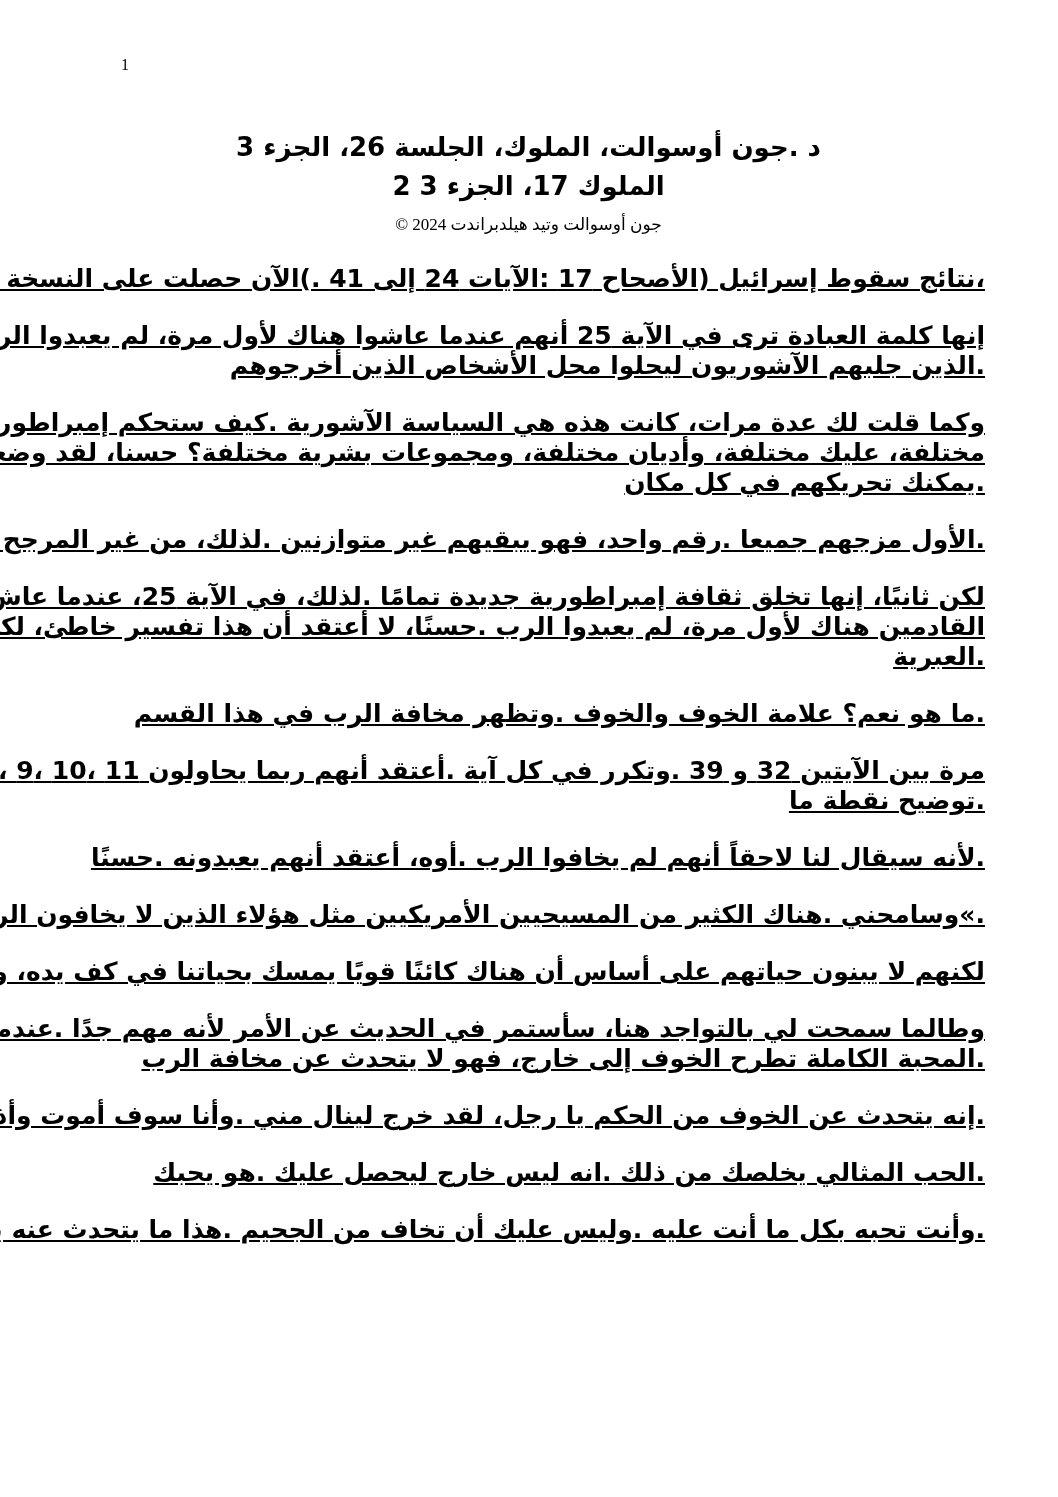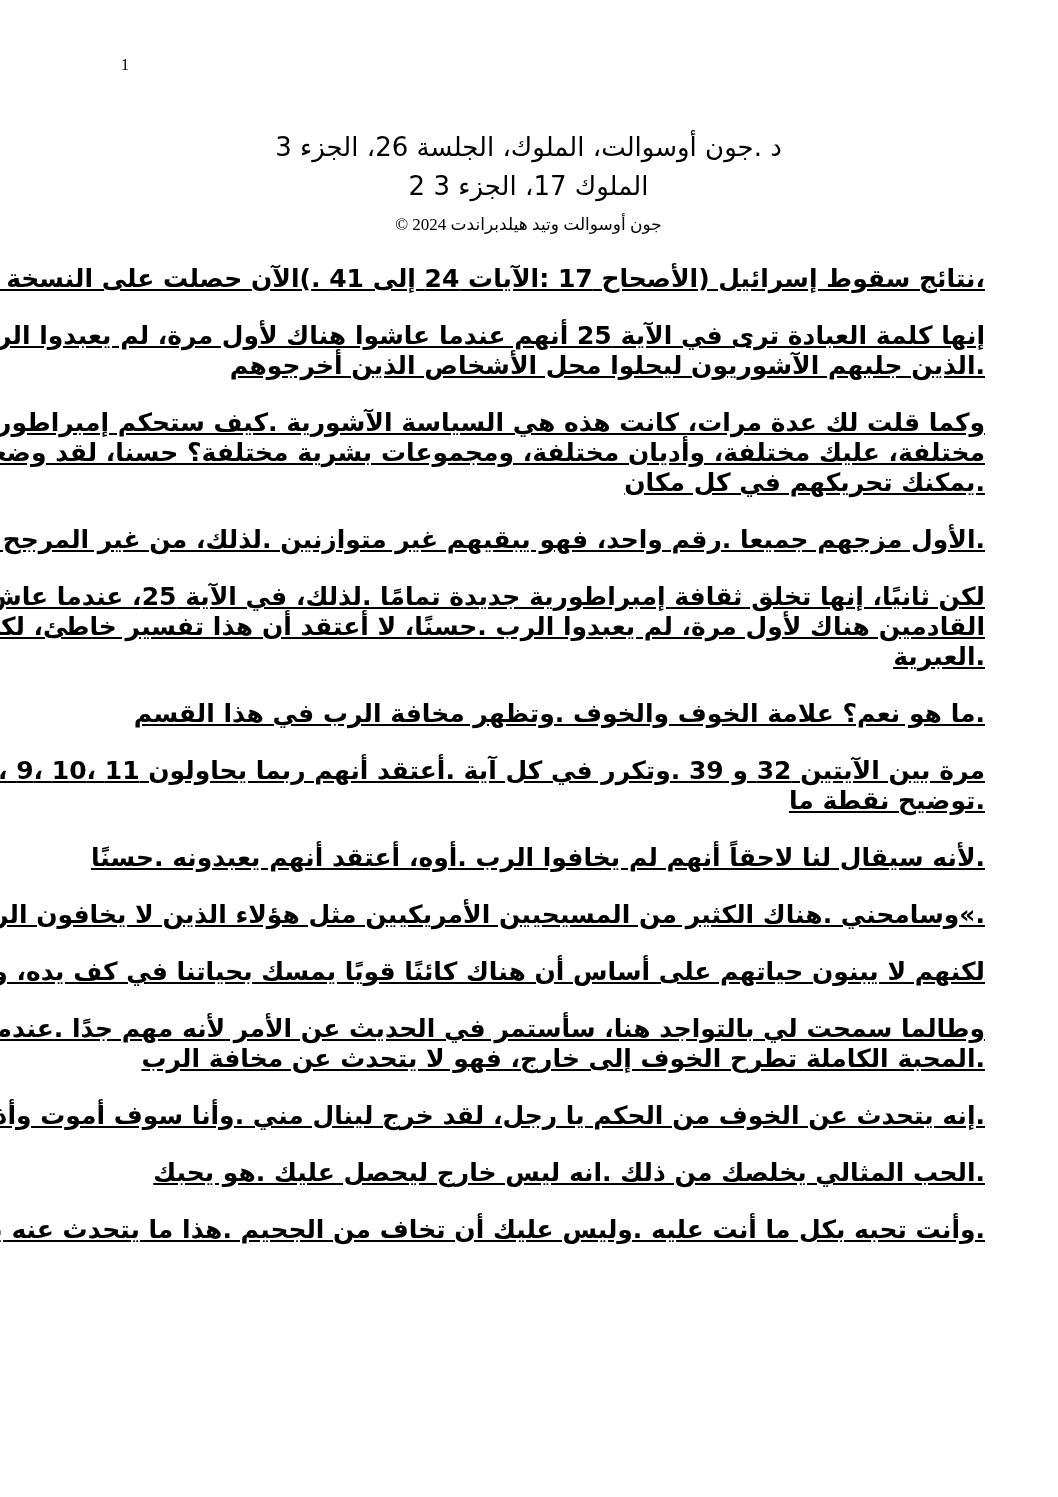--- a/index.html
+++ b/index.html
@@ -22,21 +22,21 @@
   }
   .content {
     position: absolute;
     top: 128px;
     left: 72px;
     width: 913px;
   }
   .title-line {
     direction: rtl;
     text-align: center;
-    font-weight: normal;
+    font-weight: bold;
     font-size: 26px;
     line-height: 39px;
     white-space: nowrap;
   }
   .copyright-line {
     direction: rtl;
     text-align: center;
     font-family: "Liberation Serif", "DejaVu Sans", serif;
     font-weight: normal;
     font-size: 17px;

